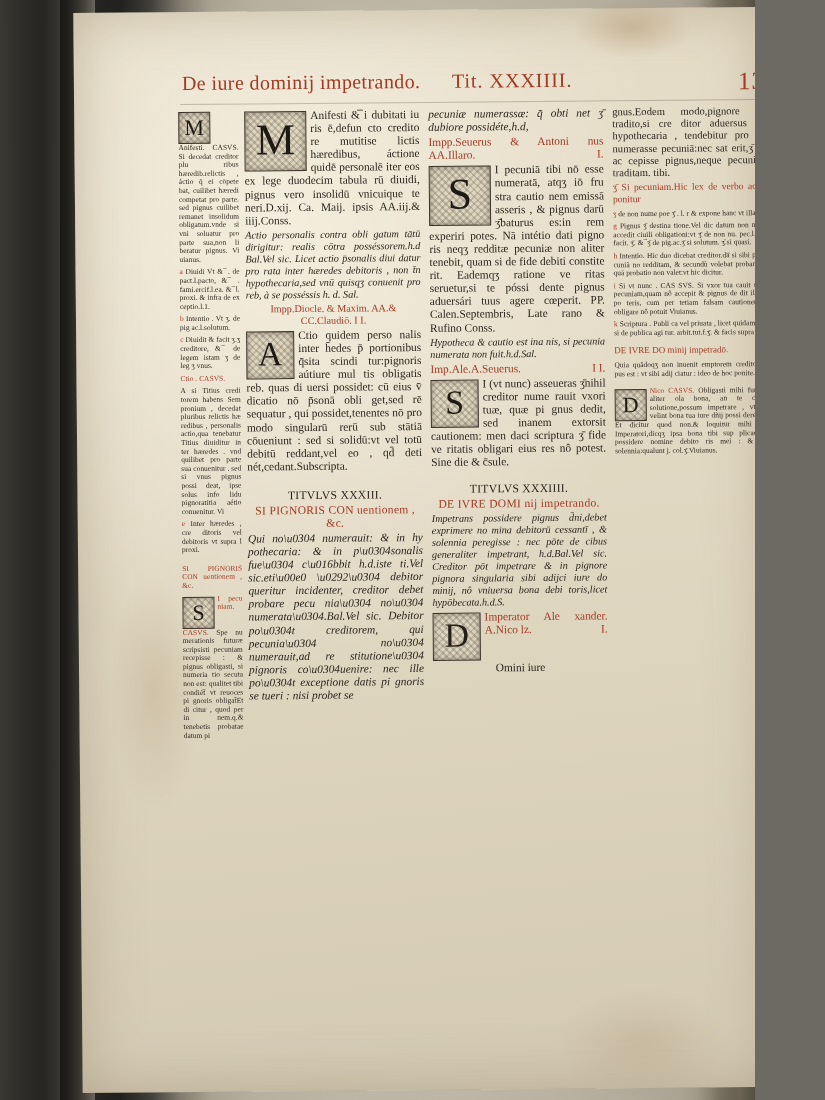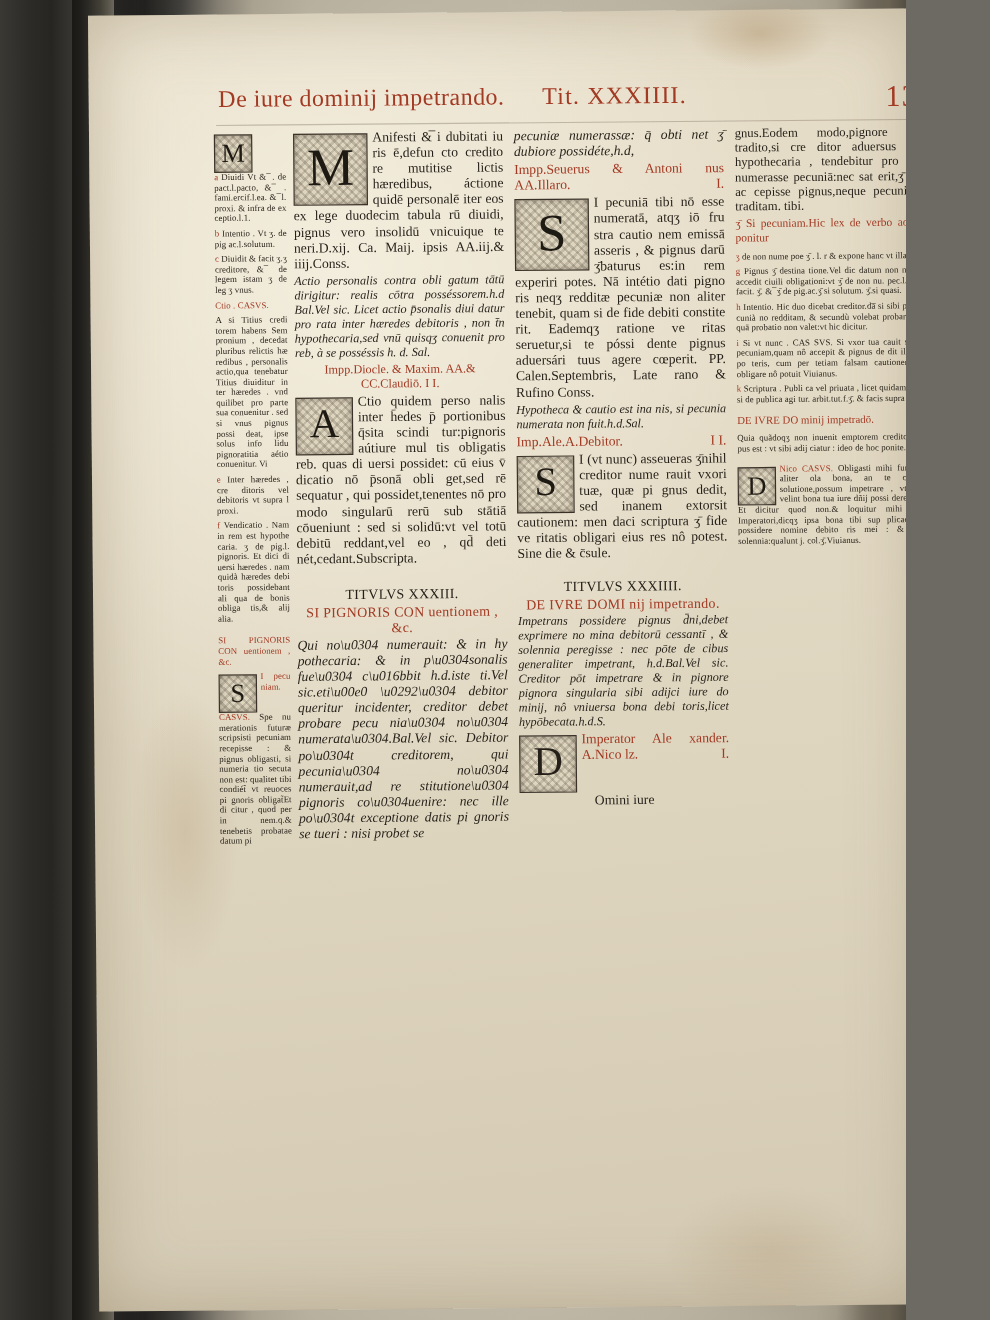--- a/index.html
+++ b/index.html
@@ -127,29 +127,29 @@
         <span class="tit">Tit. XXXIIII.</span>
       </div>
       <div class="folio">1301</div>
       <div class="rule"></div>
 
       <div class="cols">
 
         <div class="col c1 marg">
           <p>
             <span class="initial sm">M</span>
+            <span>Anifesti. CASVS. Si decedat creditor plu ribus hæredib.relictis , áctio q̄ ei cōpete bat, cuilibet hæredi competat pro parte. sed pignus cuilibet remanet insolidum obligatum.vnde si vni soluatur pro parte sua,non li beratur pignus. Vi uianus.</span>
           </p>
           <div class="clear"></div>
           <p><span class="red">a</span> <span>Diuidi Vt &amp; ̅ . de pact.l.pacto, &amp; ̅ . fami.ercif.l.ea. &amp; ̅ l. proxi. &amp; infra de ex ceptio.l.1.</span></p>
           <p><span class="red">b</span> <span>Intentio . Vt ʒ. de pig ac.l.solutum.</span></p>
           <p><span class="red">c</span> <span>Diuidit &amp; facit ʒ.ʒ creditore, &amp; ̅ de legem istam ʒ de leg ʒ vnus.</span></p>
           <p class="hd"><span>Ctio . CASVS.</span></p>
           <p><span>A si Titius credi torem habens Sem pronium , decedat pluribus relictis hæ redibus , personalis actio,qua tenebatur Titius diuiditur in ter hæredes . vnd quilibet pro parte sua conuenitur . sed si vnus pignus possi deat, ipse solus info lidu pignoratitia aétio conuenitur. Vi</span></p>
           <p><span class="red">e</span> <span>Inter hæredes , cre ditoris vel debitoris vt supra l proxi.</span></p>
-          <p><span class="red">f</span> <span>Vendicatio . Nam in rem est hypothe caria. ʒ de pig.l. pignoris. Et dici di uersi hæredes . nam quidà hæredes debi toris possidebant ali qua de bonis obliga tis,&amp; alij alia.</span></p>
 
           <p class="hd" style="margin-top:10px"><span>SI PIGNORIS CON uentionem , &amp;c.</span></p>
 
           <p>
             <span class="initial sm">S</span>
             <span class="red">I pecu niam. CASVS.</span>
             <span>Spe nu merationis futuræ scripsisti pecuniam recepisse : &amp; pignus obligasti, si numeria tio secuta non est: qualitet tibi condiét̃ vt reuoces pi gnoris obligat̃Et di citur , quod per in nem.q.&amp; tenebetis probatae datum pi</span>
           </p>
           <div class="clear"></div>
         </div>
@@ -179,21 +179,21 @@
             <span style="float:right">I.</span>
           </p>
           <div class="clear"></div>
           <p>
             <span class="initial big">S</span>
             <span>I pecuniā tibi nō esse numeratā, atqʒ iō fru stra cautio nem emissā asseris , &amp; pignus darū ʒ̄baturus es:in rem experiri potes. Nā intétio dati pigno ris neqʒ redditæ pecuniæ non aliter tenebit, quam si de fide debiti constite rit. Eademqʒ ratione ve ritas seruetur,si te póssi dente pignus aduersári tuus agere cœperit. PP. Calen.Septembris, Late rano &amp; Rufino Conss.</span>
           </p>
           <div class="clear"></div>
           <p class="it small">Hypotheca &amp; cautio est ina nis, si pecunia numerata non fuit.h.d.Sal.</p>
           <p class="red">
-            <span>Imp.Ale.A.Debitor.</span>
+            <span>Imp.Ale.A.Seuerus.</span>
             <span style="float:right">I I.</span>
           </p>
           <div class="clear"></div>
           <p>
             <span class="initial">S</span>
             <span>I (vt nunc) asseueras ʒ̄nihil creditor nume rauit vxori tuæ, quæ pi gnus dedit, sed inanem extorsit cautionem: men daci scriptura ʒ̄ fide ve ritatis obligari eius res nô potest. Sine die &amp; c̄sule.</span>
           </p>
           <div class="clear"></div>
           <p class="heading blk" style="margin-top:12px">TITVLVS XXXIIII.</p>
           <p class="heading">DE IVRE DOMI nij impetrando.</p>

